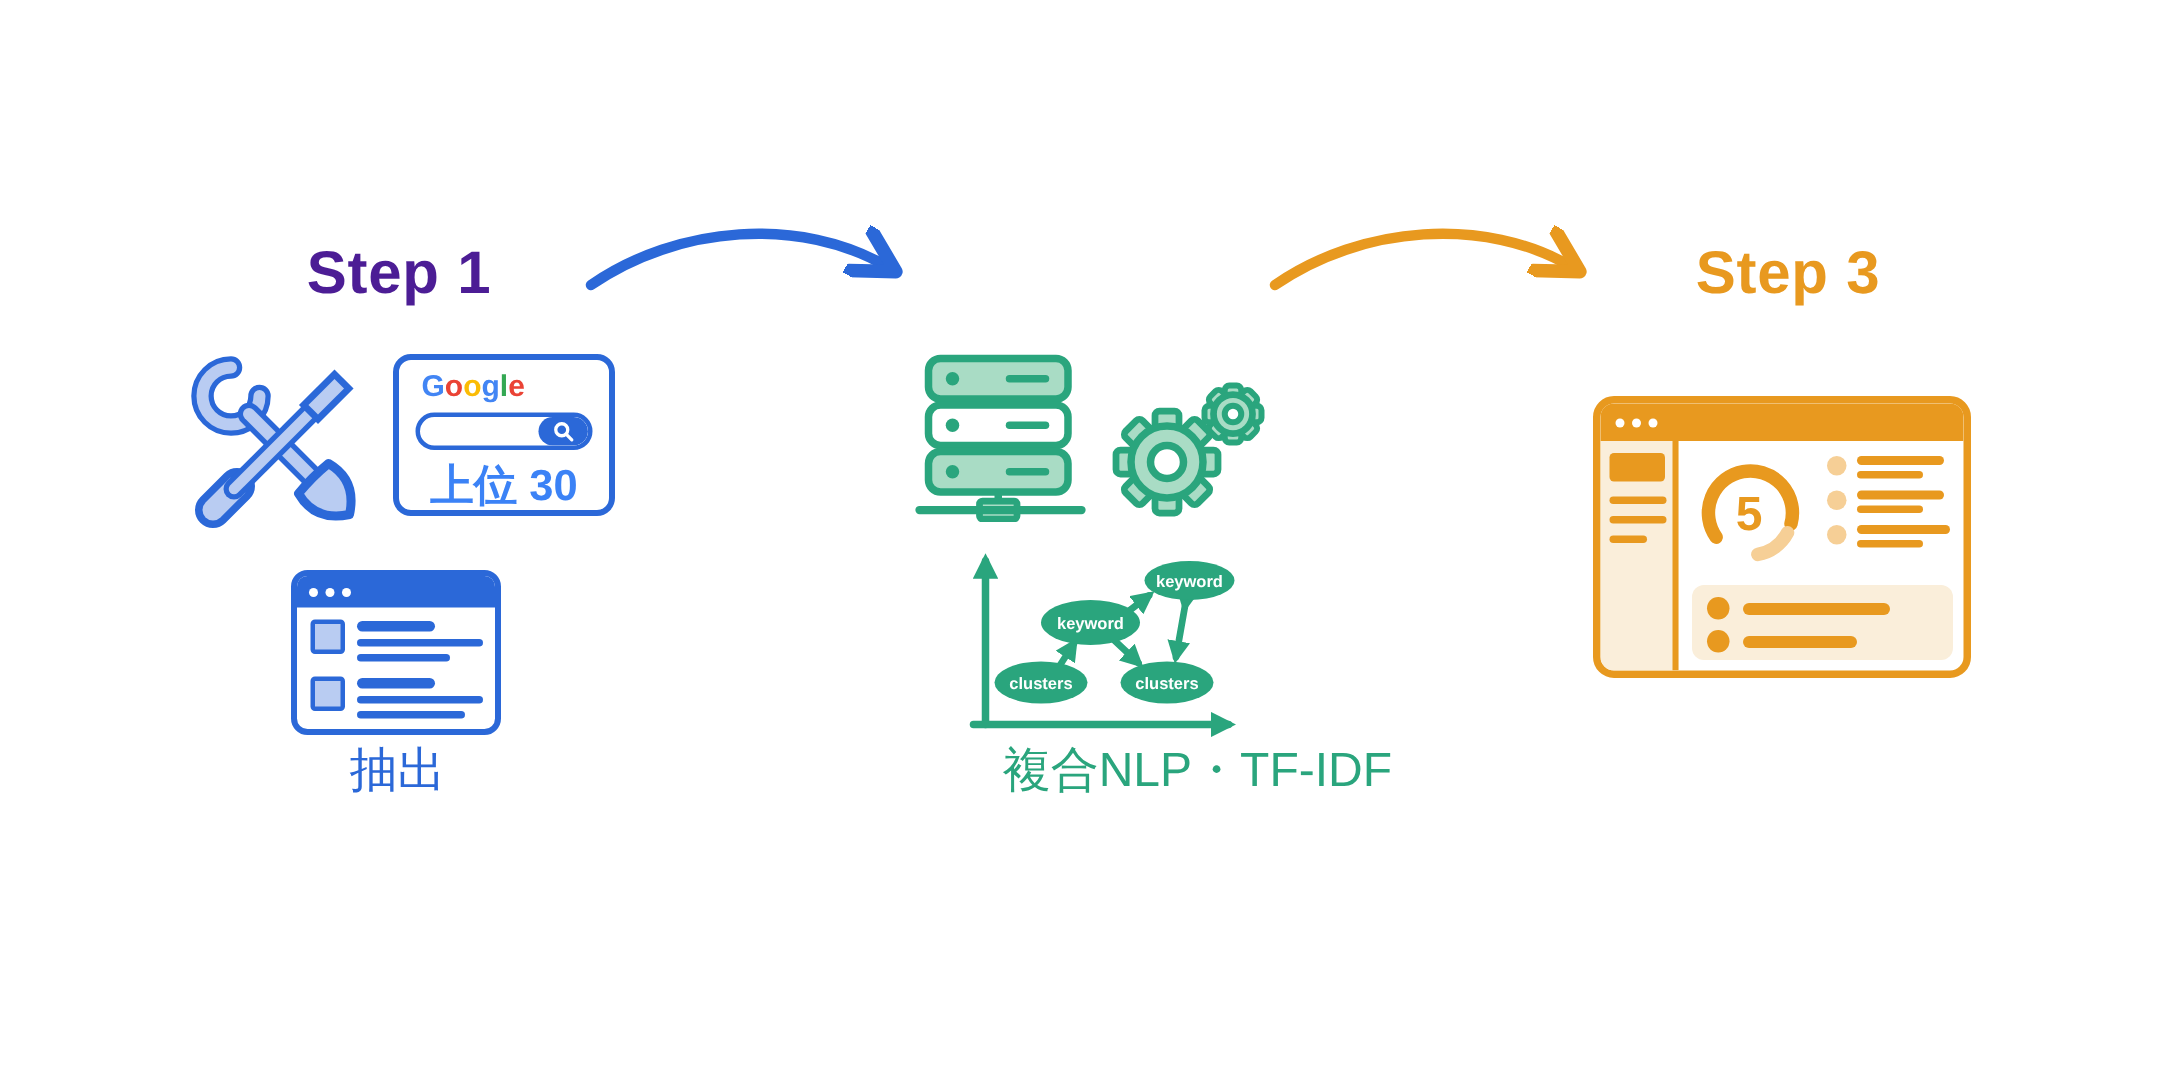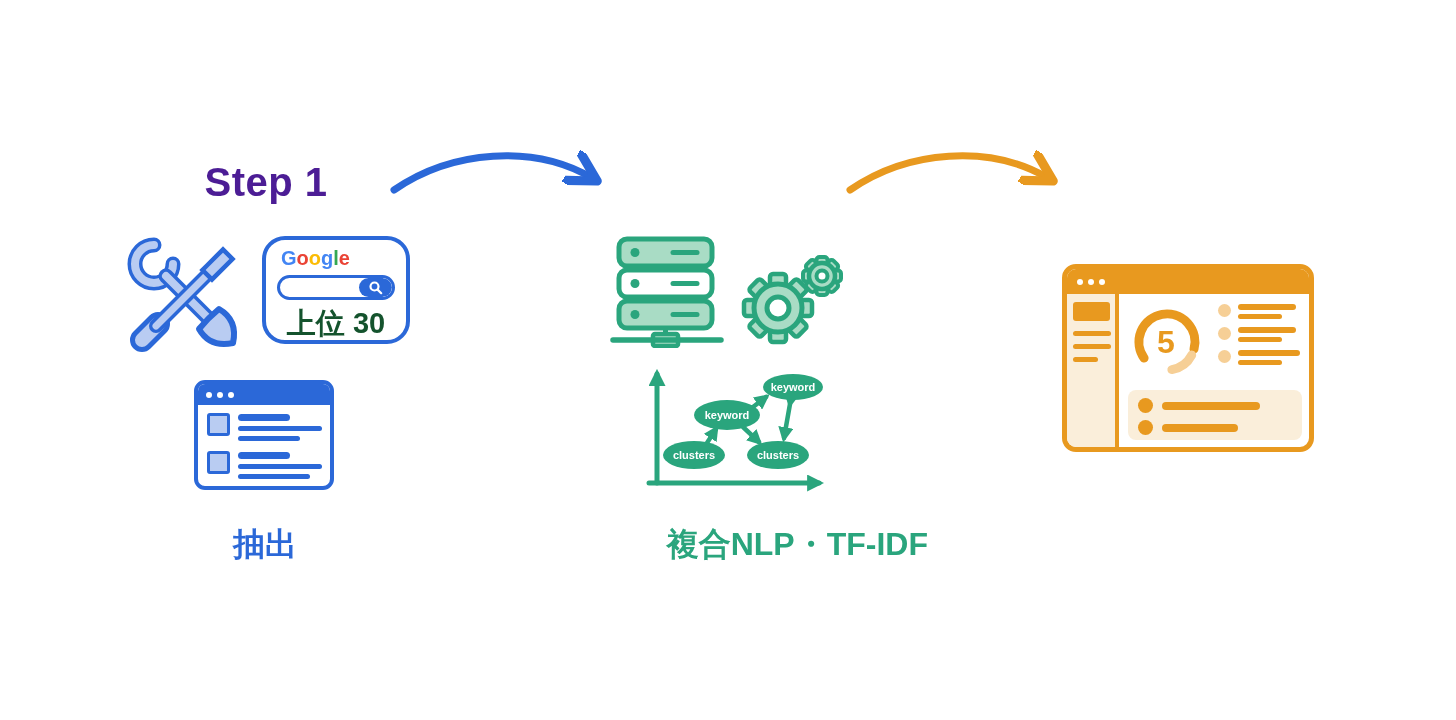--- a/index.html
+++ b/index.html
@@ -11,41 +11,41 @@
   
   .step-title{
     position:absolute;top:158px;width:210px;text-align:center;
     font-size:40px;font-weight:bold;line-height:48px;letter-spacing:0.5px;
   }
   .t1{left:161px;color:#4c1d95;}
   .t2{left:623px;color:#2aa57d;}
   .t3{left:1087px;color:#e8991f;}
   
   .caption{
-    position:absolute;top:522px;text-align:center;
-    font-size:32px;font-weight:bold;line-height:44px;
+    position:absolute;top:491px;text-align:center;
+    font-size:32px;font-weight:normal;line-height:44px;
   }
   .c1{left:115px;width:300px;color:#2b68d8;}
   .c2{left:528px;width:400px;color:#2aa57d;text-align:right;}
   .c3{left:992px;width:400px;color:#e8991f;}
   
   .gcard{
     position:absolute;left:262px;top:236px;width:148px;height:108px;
-    box-sizing:border-box;border:4px solid #2b68d8;border-radius:23px;background:#fff;
+    box-sizing:border-box;border:4px solid #2b68d8;border-radius:12px;background:#fff;
   }
   .glogo{margin:7px 0 0 15px;font-size:20px;font-weight:bold;letter-spacing:0px;}
   .gb{color:#4285F4}.gr{color:#EA4335}.gy{color:#FBBC05}.gg{color:#34A853}
   .gsearch{
     margin:5px auto 0 auto;width:118px;height:25px;box-sizing:border-box;
     border:3px solid #2b68d8;border-radius:14px;background:#fff;
     display:flex;justify-content:flex-end;overflow:hidden;
   }
   .gbtn{width:33px;height:100%;background:#2b68d8;border-radius:11px;
     display:flex;align-items:center;justify-content:center;}
-  .gresult{margin-top:4px;text-align:center;color:#14532d;font-size:29px;font-weight:bold;}
+  .gresult{margin-top:4px;text-align:center;color:#3b82f6;font-size:29px;font-weight:bold;}
   
   .webwin{
     position:absolute;left:194px;top:380px;width:140px;height:110px;
     box-sizing:border-box;border:4px solid #2b68d8;border-radius:11px;background:#fff;overflow:hidden;
   }
   .webbar{height:21px;background:#2b68d8;display:flex;align-items:center;padding-left:8px;gap:5px;}
   .dot{width:6px;height:6px;border-radius:50%;background:#fff;}
   .webbody{padding:8px 9px;}
   .webrow{display:flex;gap:8px;margin-bottom:10px;}
   .thumb{width:23px;height:23px;box-sizing:border-box;background:#b9ccf2;border:3px solid #2b68d8;border-radius:3px;flex:none;}
@@ -86,20 +86,21 @@
   .pbar{height:8px;background:#e8991f;border-radius:4px;}
   .p1{width:98px;}
   .p2{width:76px;}
 </style>
 </head>
 <body>
 
 <div class="canvas">
 
   <div class="step-title t1">Step 1</div>
+  <div class="step-title t3">Step 3</div>
 
   <svg class="abs" style="left:386px;top:140px;" width="234" height="74" viewBox="0 0 234 74">
     <defs>
       <marker id="ah-blue" viewBox="0 0 12 12" refX="8" refY="6" markerWidth="5.2" markerHeight="5.2" orient="auto">
         <path d="M1,1 L10,6 L1,11" fill="none" stroke="#2b68d8" stroke-width="3" stroke-linecap="round" stroke-linejoin="round"></path>
       </marker>
     </defs>
     <path d="M8,50 C66,10 148,4 206,38" fill="none" stroke="#2b68d8" stroke-width="7" stroke-linecap="round" marker-end="url(#ah-blue)"></path>
   </svg>
 

